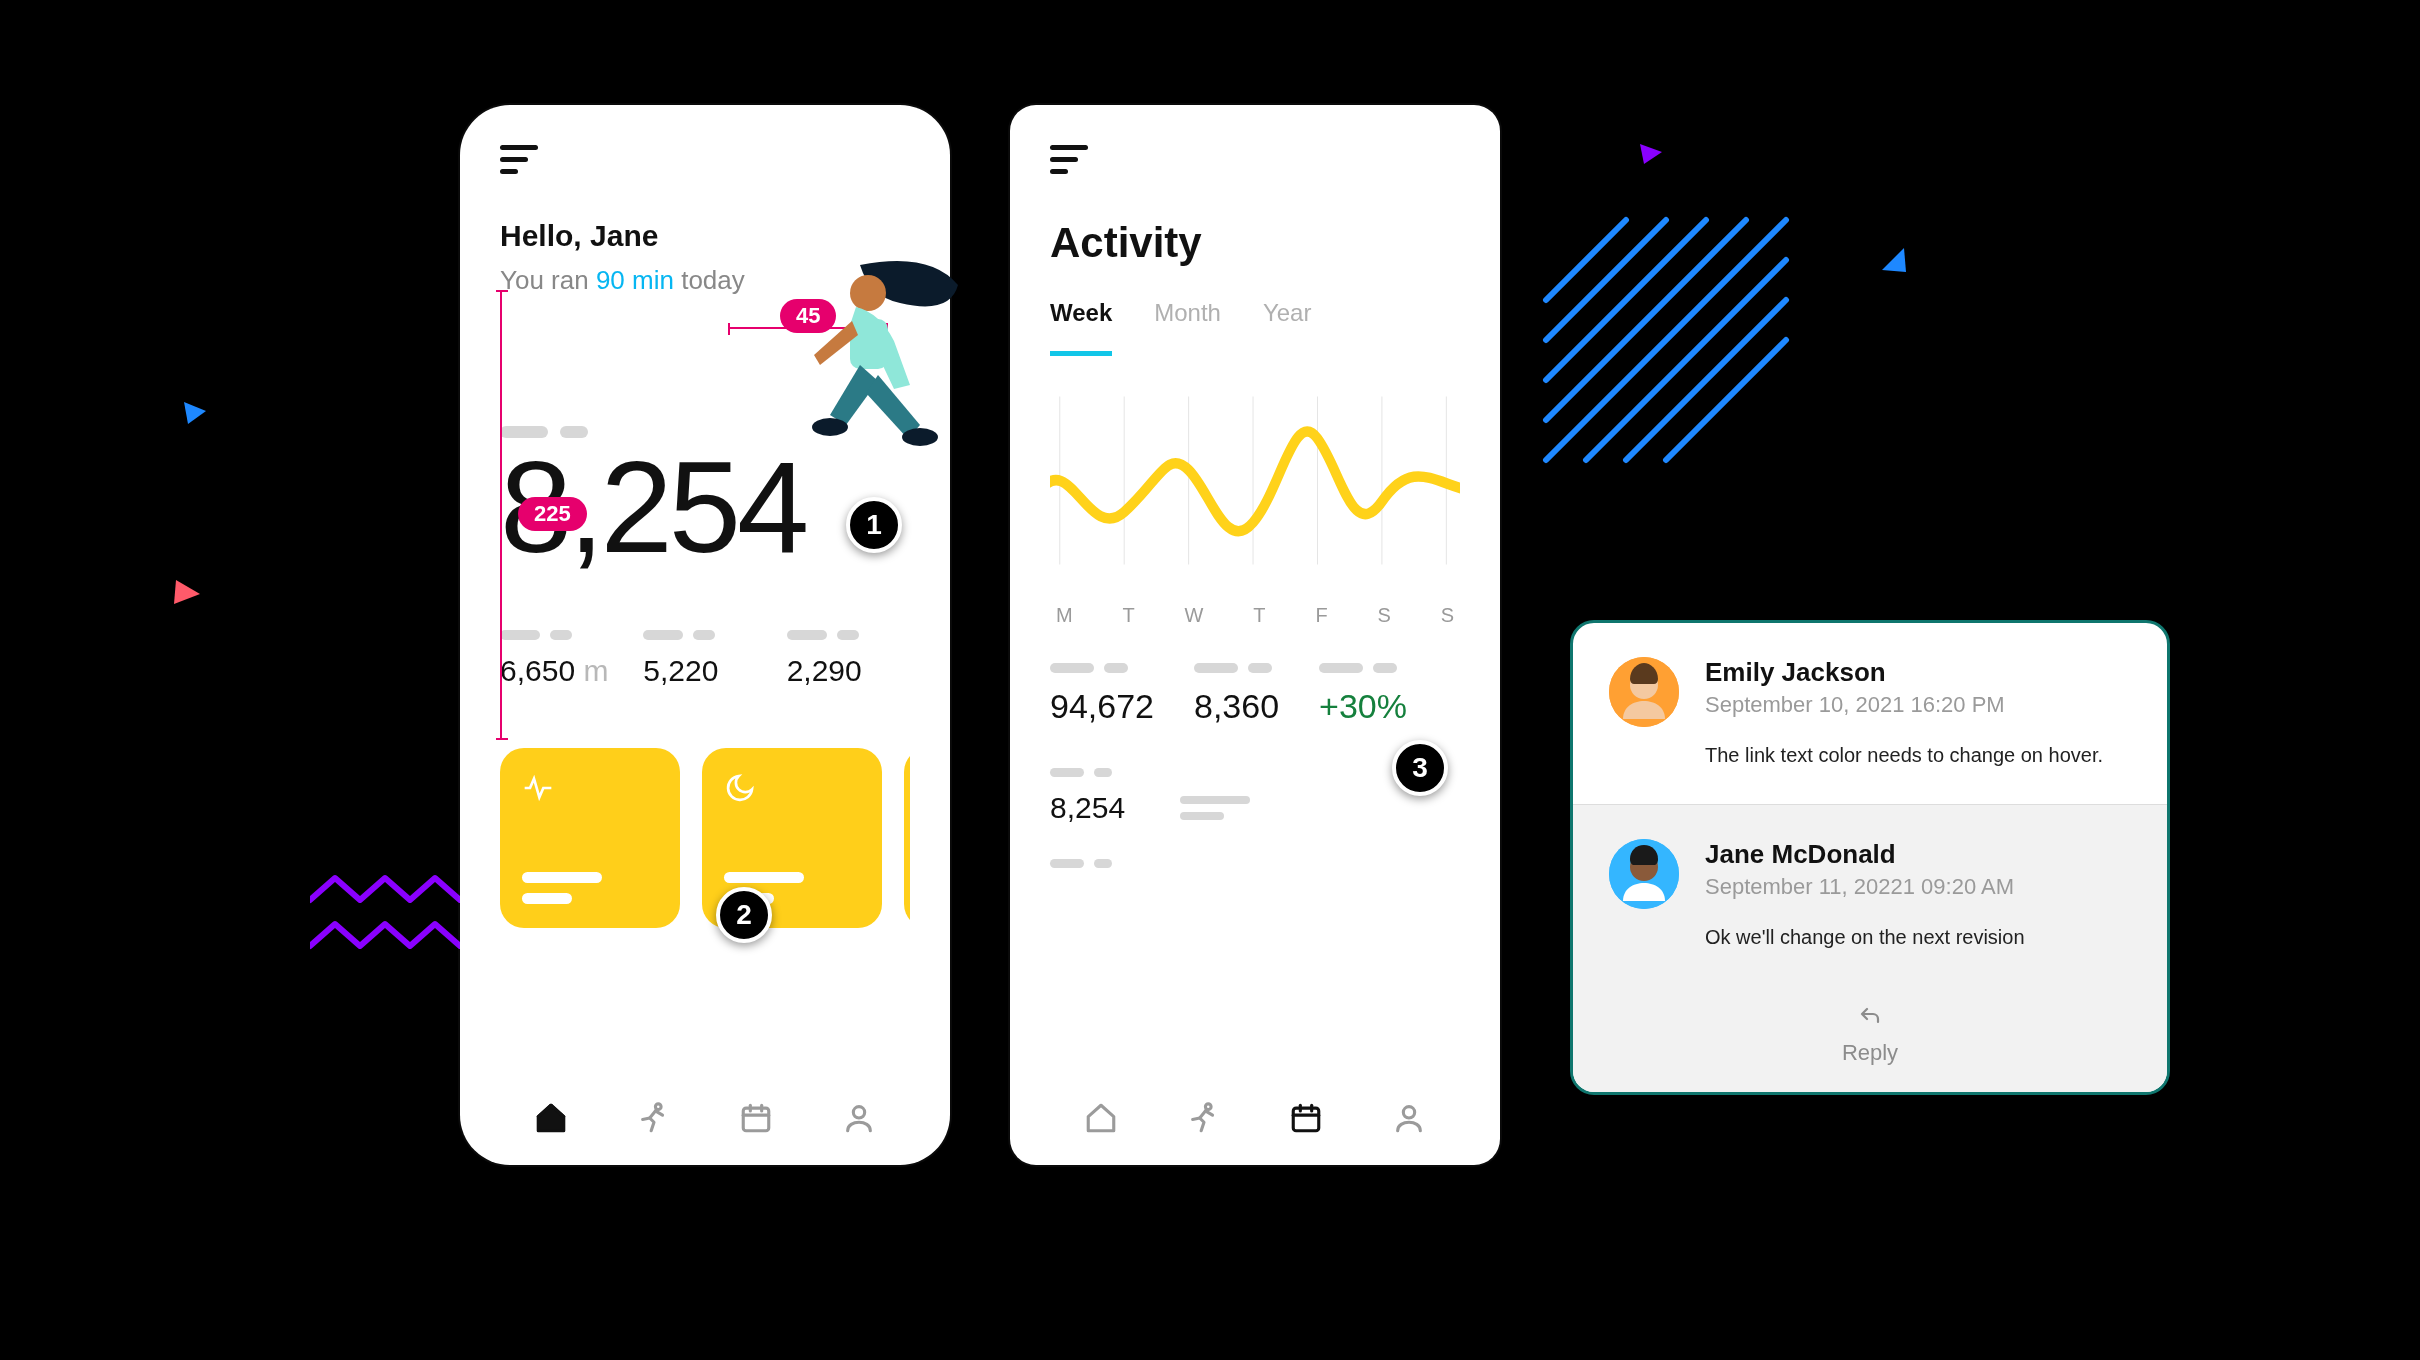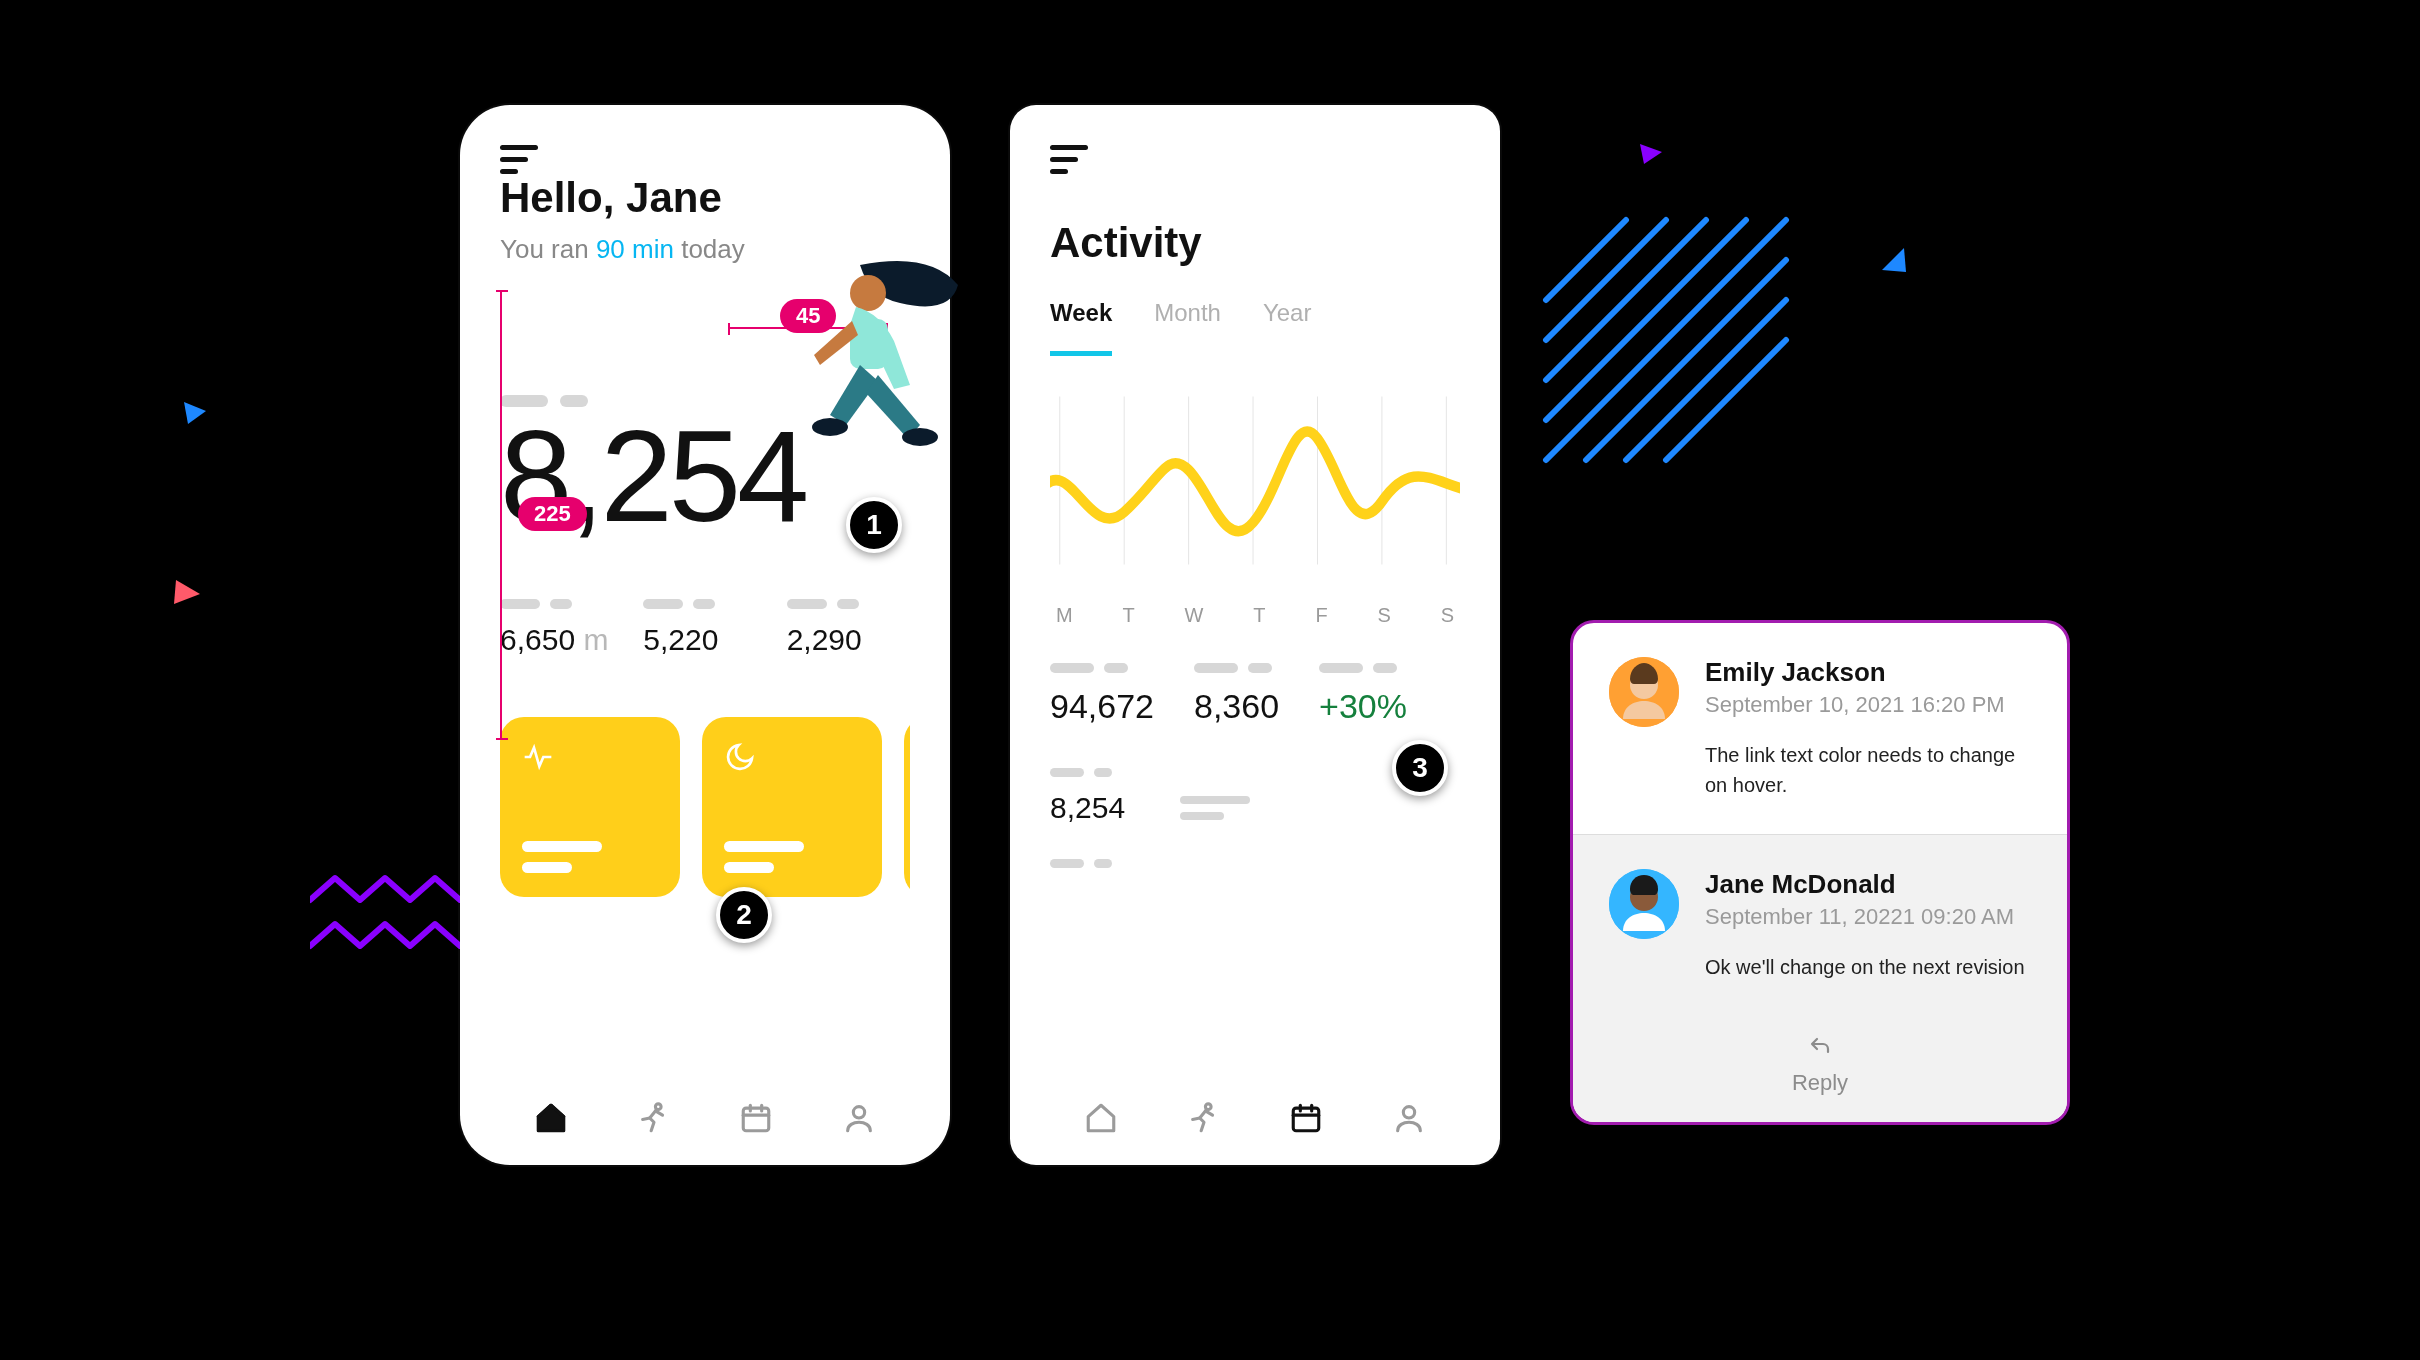--- a/index.html
+++ b/index.html
@@ -8,21 +8,21 @@
   
   .phone{position:absolute;background:#fff;border-radius:50px;box-shadow:0 0 0 2px rgba(255,255,255,.04);padding:40px 40px 30px 40px;display:flex;flex-direction:column;}
   #phone1{left:460px;top:105px;width:490px;height:1060px;}
   #phone2{left:1010px;top:105px;width:490px;height:1060px;border-radius:26px;}
   .hamburger{display:flex;flex-direction:column;gap:7px;width:40px;cursor:pointer;}
   .hamburger span{height:5px;background:#111;border-radius:3px;}
   .hamburger span:nth-child(1){width:38px;}
   .hamburger span:nth-child(2){width:28px;}
   .hamburger span:nth-child(3){width:18px;}
   
-  .greeting{font-size:42px;font-weight:700;color:#111;}
+  .greeting{margin-top:45px;font-size:30px;font-weight:700;color:#111;}
   .subgreeting{margin-top:12px;font-size:26px;color:#888;}
   .subgreeting .hl{color:#06b6f2;}
   .annot-rule-v{position:absolute;left:40px;top:185px;width:0;height:450px;border-left:2px solid #e6006d;}
   .annot-rule-v::before,.annot-rule-v::after{content:"";position:absolute;left:-6px;width:12px;height:0;border-top:2px solid #e6006d;}
   .annot-rule-v::before{top:0;}.annot-rule-v::after{bottom:0;}
   .annot-rule-h{position:absolute;left:268px;top:222px;width:160px;height:0;border-top:2px solid #e6006d;}
   .annot-rule-h::before,.annot-rule-h::after{content:"";position:absolute;top:-6px;height:12px;width:0;border-left:2px solid #e6006d;}
   .annot-rule-h::before{left:0;}.annot-rule-h::after{right:0;}
   .annot-pill{position:absolute;background:#e6006d;color:#fff;font-size:22px;font-weight:600;padding:4px 16px;border-radius:20px;}
   #pill-45{left:320px;top:194px;}
@@ -71,21 +71,21 @@
   .li{display:flex;flex-direction:column;gap:14px;}
   .li .top .a{width:34px;height:9px;}
   .li .top .b{width:18px;height:9px;}
   .li .row{display:flex;align-items:center;gap:30px;}
   .li .num{font-size:30px;color:#111;width:100px;}
   .li .bars{display:flex;flex-direction:column;gap:8px;}
   .li .bars span{background:#d7d7d7;border-radius:5px;height:8px;}
   .li .bars span:nth-child(1){width:70px;}
   .li .bars span:nth-child(2){width:44px;}
   
-  .comments{position:absolute;left:1570px;top:620px;width:500px;background:#fff;border-radius:24px;border:3px solid #a21caf;box-shadow:0 10px 40px rgba(0,0,0,.5);overflow:hidden;}
+  .comments{position:absolute;left:1570px;top:620px;width:600px;background:#fff;border-radius:24px;border:3px solid #0f766e;box-shadow:0 10px 40px rgba(0,0,0,.5);overflow:hidden;}
   .comments::before{content:"";position:absolute;left:-22px;top:120px;width:0;height:0;border-top:22px solid transparent;border-bottom:22px solid transparent;border-right:24px solid #fff;filter:drop-shadow(-3px 0 0 #c6c6c6);}
   .comment{display:flex;gap:26px;padding:34px 36px;}
   .comment.alt{background:#f2f2f2;border-top:1px solid #ddd;}
   .avatar{width:70px;height:70px;border-radius:50%;flex:0 0 70px;display:flex;align-items:center;justify-content:center;}
   .cm-body{flex:1;}
   .cm-name{font-size:26px;font-weight:700;color:#111;}
   .cm-date{font-size:22px;color:#9a9a9a;margin-top:4px;}
   .cm-text{font-size:20px;color:#222;margin-top:22px;line-height:1.5;}
   .reply{display:flex;align-items:center;gap:12px;padding:18px 36px 26px;color:#8c8c8c;font-size:22px;background:#f2f2f2;cursor:pointer;flex-direction:column;}
   

